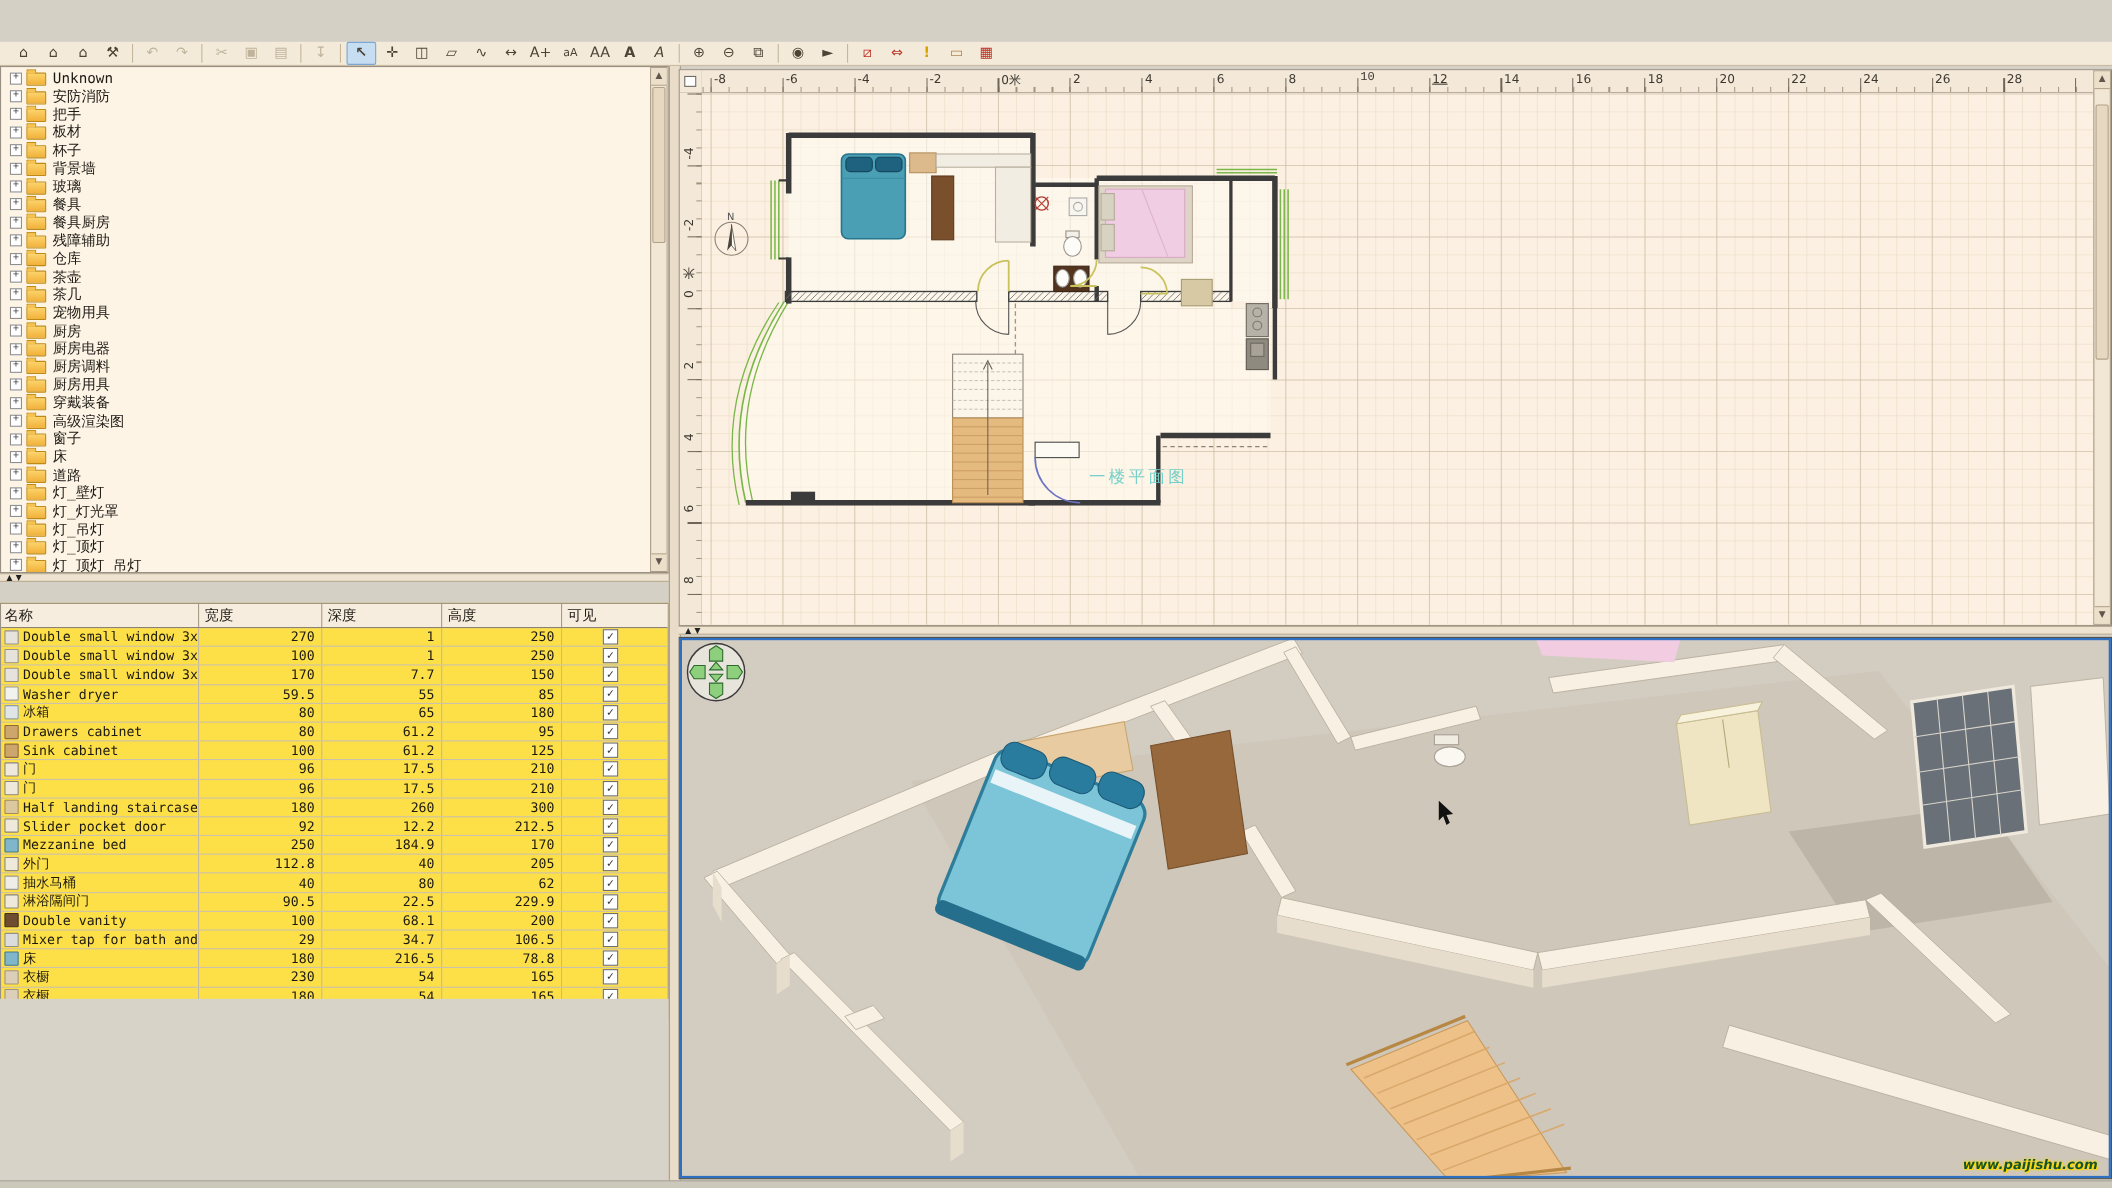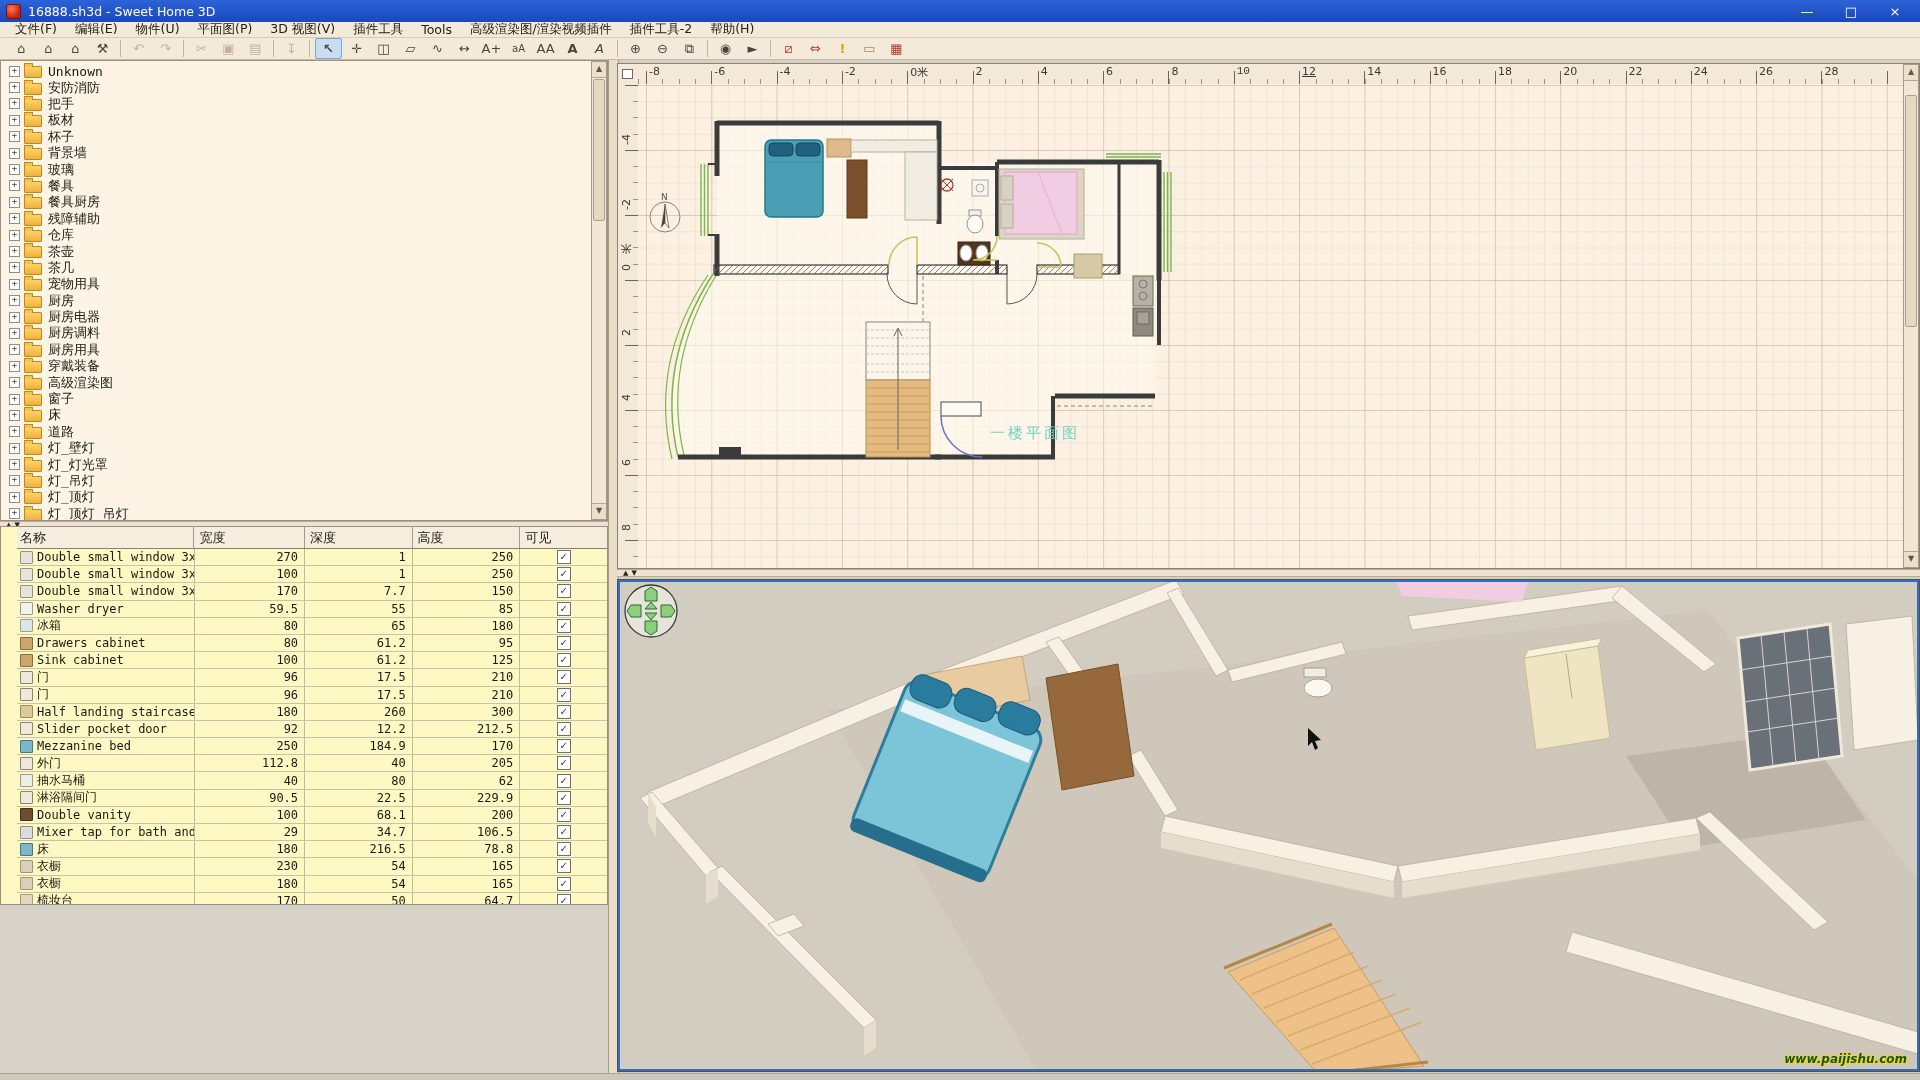--- a/index.html
+++ b/index.html
@@ -73,23 +73,23 @@
 
   
   .h-split{position:absolute;height:8px;background:#eee3d1;
     border-top:1px solid #b9ab92;border-bottom:1px solid #b9ab92;
     font-size:7px;color:#222;line-height:7px;padding-left:6px;box-sizing:border-box;}
   .h-split span{margin-right:3px;}
   .left-split{left:0;top:461px;width:608px;}
   .right-split{left:0;top:509px;right:0;}
 
   
-  .furniture{position:absolute;left:0;top:466px;width:608px;height:379px;
-    background:#fef9c3;border:1px solid #9a9186;box-sizing:border-box;overflow:hidden;
-    font-family:"DejaVu Sans Mono","DejaVu Sans",monospace;padding-left:16px;}
+  .furniture{position:absolute;left:0;top:488px;width:608px;height:379px;
+    background:#fde047;border:1px solid #9a9186;box-sizing:border-box;overflow:hidden;
+    font-family:"DejaVu Sans Mono","DejaVu Sans",monospace;}
   .ftable-head{display:flex;height:21px;background:#f7edde;border-bottom:1px solid #8c8272;}
   .th{font-size:13px;color:#23201a;padding:2px 0 0 5px;border-right:1px solid #a89b85;box-sizing:border-box;}
   .tr{display:flex;height:16.2px;border-bottom:1px solid #ccc1ad;}
   .td{font-size:12px;color:#1c1913;box-sizing:border-box;border-right:1px solid #c4b8a2;
      display:flex;align-items:center;overflow:hidden;white-space:nowrap;}
   .c0{width:180px;padding-left:3px;}
   .c1{width:112px;justify-content:flex-end;padding-right:6px;}
   .c2{width:109px;justify-content:flex-end;padding-right:6px;}
   .c3{width:109px;justify-content:flex-end;padding-right:6px;}
   .c4{width:88px;justify-content:center;border-right:none;}
@@ -154,42 +154,21 @@
     text-shadow:0 0 2px #ffd900,0 0 3px #ffd900,1px 1px 0 #ffd900;}
 
   .bottom-strip{position:absolute;left:0;bottom:0;right:0;height:6px;
     background:#ccc8bb;border-top:1px solid #a8a498;}
 </style>
 </head>
 <body>
 
 <div class="window">
 
-  <div class="titlebar">
-    <span class="app-icon"></span>
-    <span>16888.sh3d - Sweet Home 3D</span>
-    <div class="win-controls">
-      <span>—</span>
-      <span>□</span>
-      <span>×</span>
-    </div>
-  </div>
-
-  <div class="menubar">
-      <span class="menu-item">文件(F)</span>
-      <span class="menu-item">编辑(E)</span>
-      <span class="menu-item">物件(U)</span>
-      <span class="menu-item">平面图(P)</span>
-      <span class="menu-item">3D 视图(V)</span>
-      <span class="menu-item">插件工具</span>
-      <span class="menu-item">Tools</span>
-      <span class="menu-item">高级渲染图/渲染视频插件</span>
-      <span class="menu-item">插件工具-2</span>
-      <span class="menu-item">帮助(H)</span>
-    </div>
+
 
   <div class="toolbar">
       <span class="tb-btn">⌂</span>
       <span class="tb-btn">⌂</span>
       <span class="tb-btn">⌂</span>
       <span class="tb-btn">⚒</span>
       <div class="tb-sep"></div>
       <span class="tb-btn disabled">↶</span>
       <span class="tb-btn disabled">↷</span>
       <div class="tb-sep"></div>

